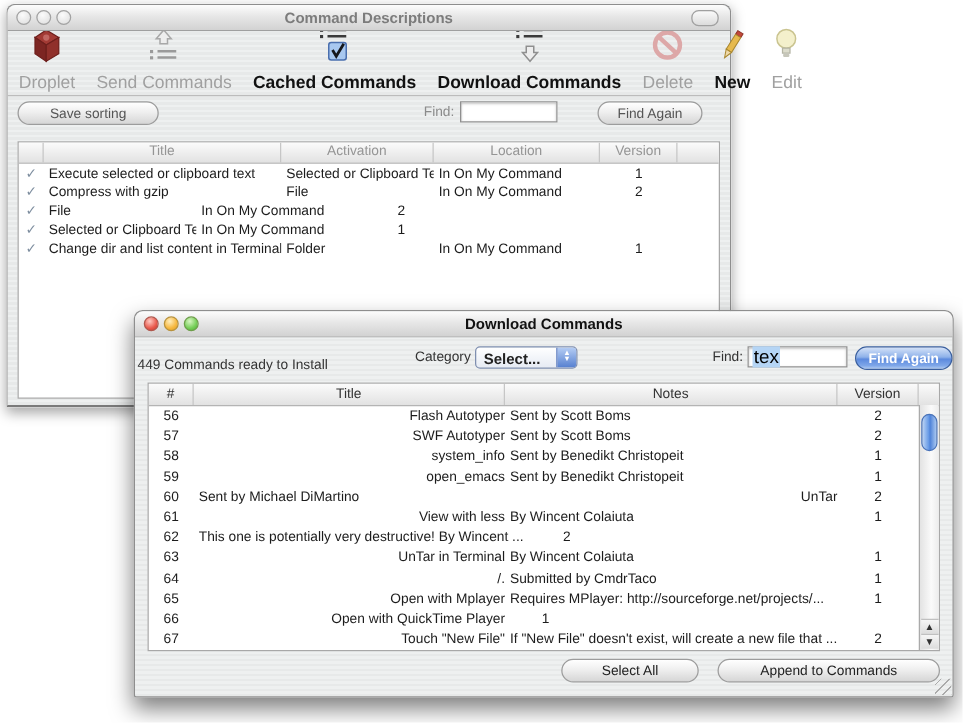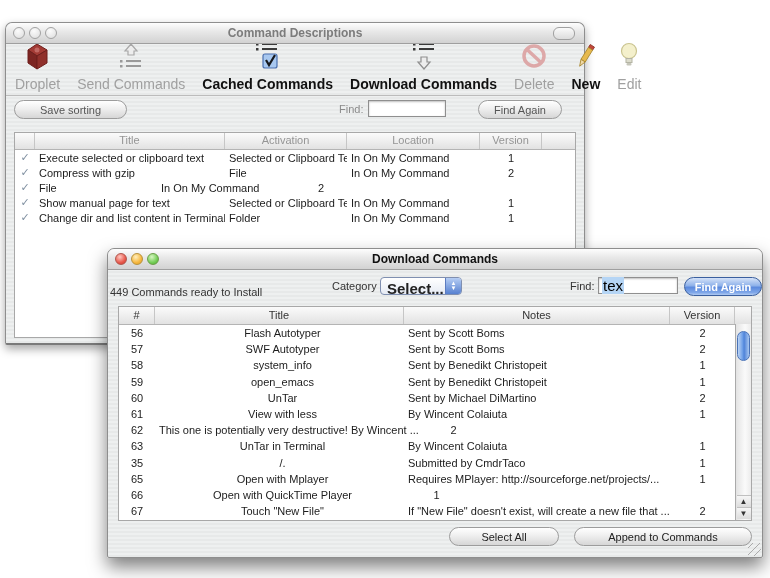--- a/index.html
+++ b/index.html
@@ -9,21 +9,21 @@
     font-family:"Liberation Sans", sans-serif;
     -webkit-font-smoothing:antialiased;
   }
   .window{
     position:absolute;
     border:1px solid #8e8e8e;
     border-radius:7px 7px 2px 2px;
     background:repeating-linear-gradient(to bottom,#eef0f0 0px,#eef0f0 2px,#e7e9e9 2px,#e7e9e9 4px);
   }
   #back-window{left:5px;top:3px;width:578px;height:320px;
-    box-shadow:0 4px 10px rgba(0,0,0,.35);border-bottom:2px solid #7a7a7a;z-index:1;margin-top:19px;}
+    box-shadow:0 4px 10px rgba(0,0,0,.35);border-bottom:2px solid #7a7a7a;z-index:1;}
   #front-window{left:107px;top:248px;width:654px;height:308px;
     box-shadow:0 9px 18px rgba(0,0,0,.5);z-index:2;}
   .titlebar{
     height:20px;border-radius:7px 7px 0 0;
     background:linear-gradient(#fdfdfd,#e7e7e7 45%,#d2d2d2);
     border-bottom:1px solid #9f9f9f;
     display:flex;align-items:center;position:relative;
   }
   .title{flex:1;text-align:center;font-size:12px;font-weight:bold;}
   #back-window .title{color:#7c7c7c;}
@@ -85,21 +85,21 @@
   .bc3{width:133px;padding-left:4px;text-align:left;}
   .bc4{width:62px;text-align:center;}
   .bc5{flex:1;}
   #back-table .th.bc1,#back-table .th.bc2,#back-table .th.bc3{text-align:center;padding-left:0;}
   .checkmark{color:#7f8fa0;font-size:11px;}
   
   #front-table{left:10px;right:10px;top:57px;height:213px;}
   #front-table .thead{height:17px;line-height:16px;color:#333;}
   #front-table .trow{height:16.2px;}
   .fc0{width:36px;text-align:center;}
-  .fc1{width:249px;padding-left:6px;text-align:center;}
+  .fc1{width:249px;padding-left:6px;text-align:right;}
   .fc2{width:266px;padding-left:4px;text-align:left;}
   .fc3{width:65px;text-align:center;}
   #front-table .th.fc1,#front-table .th.fc2{text-align:center;padding-left:0;}
   .tbody{position:relative;}
   #front-tbody{margin-right:16px;}
   
   .vscroll{position:absolute;top:17px;right:0;bottom:0;width:16px;
     border-left:1px solid #aaa;background:linear-gradient(to right,#e3e3e3,#fafafa 60%,#ececec);box-sizing:border-box;}
   .vthumb{position:absolute;left:1px;top:7px;width:13px;height:30px;border-radius:7px;
     border:1px solid #4a73b8;box-sizing:border-box;
@@ -112,21 +112,21 @@
   .footer .btns{position:absolute;right:10px;top:6px;display:flex;gap:15px;}
   .resize-grip{position:absolute;right:1px;bottom:1px;width:13px;height:13px;
     background:repeating-linear-gradient(135deg,transparent 0 3px,#ababab 3px 4px,transparent 4px 5px);}
   
   .controls{position:relative;height:36px;}
   .popup{
     position:absolute;box-sizing:border-box;height:18px;border-radius:4px;
     border:1px solid #7f8fb0;background:linear-gradient(#ffffff,#e6ebf4);
     display:flex;align-items:stretch;overflow:hidden;
   }
-  .popup .pop-label{flex:1;font-size:15px;font-weight:bold;color:#222;padding:2px 0 0 6px;text-decoration:underline;}
+  .popup .pop-label{flex:1;font-size:12px;font-weight:bold;color:#222;padding:2px 0 0 6px;}
   .popup .pop-cap{width:15px;border-left:1px solid #5c7cc0;
     background:linear-gradient(#b5cdf4,#5680d0);display:flex;flex-direction:column;
     align-items:center;justify-content:center;color:#fff;font-size:6px;line-height:5px;}
 </style>
 </head>
 <body>
 
 <div class="window" id="back-window">
   <div class="titlebar">
     <div class="lights">
@@ -258,21 +258,20 @@
 
         <div class="trow">
           <span class="td bc0 checkmark">✓</span>
           <span class="td bc2">File</span>
           <span class="td bc3">In On My Command</span>
           <span class="td bc4">2</span>
         </div>
 
         <div class="trow">
           <span class="td bc0 checkmark">✓</span>
-          <span class="td bc1">Show manual page for text</span>
           <span class="td bc2">Selected or Clipboard Text</span>
           <span class="td bc3">In On My Command</span>
           <span class="td bc4">1</span>
         </div>
 
         <div class="trow">
           <span class="td bc0 checkmark">✓</span>
           <span class="td bc1">Change dir and list content in Terminal</span>
           <span class="td bc2">Folder</span>
           <span class="td bc3">In On My Command</span>
@@ -342,22 +341,22 @@
 
         <div class="trow">
           <span class="td fc0">59</span>
           <span class="td fc1">open_emacs</span>
           <span class="td fc2">Sent by Benedikt Christopeit</span>
           <span class="td fc3">1</span>
         </div>
 
         <div class="trow">
           <span class="td fc0">60</span>
+          <span class="td fc2">Sent by Michael DiMartino</span>
           <span class="td fc1">UnTar</span>
-          <span class="td fc2">Sent by Michael DiMartino</span>
           <span class="td fc3">2</span>
         </div>
 
         <div class="trow">
           <span class="td fc0">61</span>
           <span class="td fc1">View with less</span>
           <span class="td fc2">By Wincent Colaiuta</span>
           <span class="td fc3">1</span>
         </div>
 
@@ -368,21 +367,21 @@
         </div>
 
         <div class="trow">
           <span class="td fc0">63</span>
           <span class="td fc1">UnTar in Terminal</span>
           <span class="td fc2">By Wincent Colaiuta</span>
           <span class="td fc3">1</span>
         </div>
 
         <div class="trow">
-          <span class="td fc0">35</span>
+          <span class="td fc0">64</span>
           <span class="td fc1">/.</span>
           <span class="td fc2">Submitted by CmdrTaco</span>
           <span class="td fc3">1</span>
         </div>
 
         <div class="trow">
           <span class="td fc0">65</span>
           <span class="td fc1">Open with Mplayer</span>
           <span class="td fc2">Requires MPlayer: http://sourceforge.net/projects/...</span>
           <span class="td fc3">1</span>

